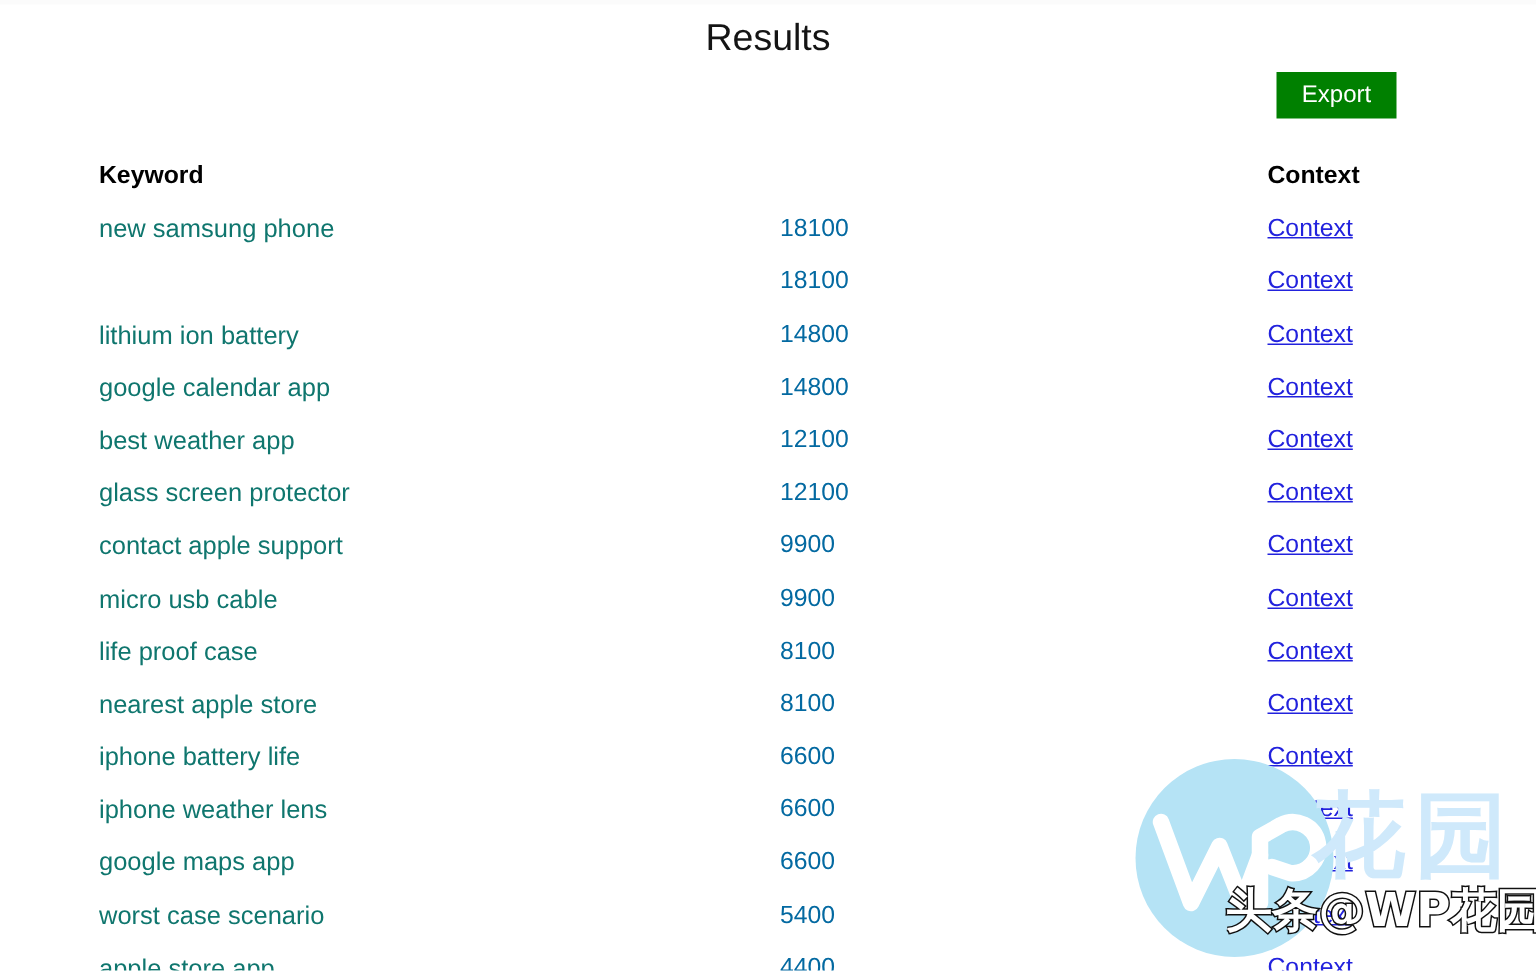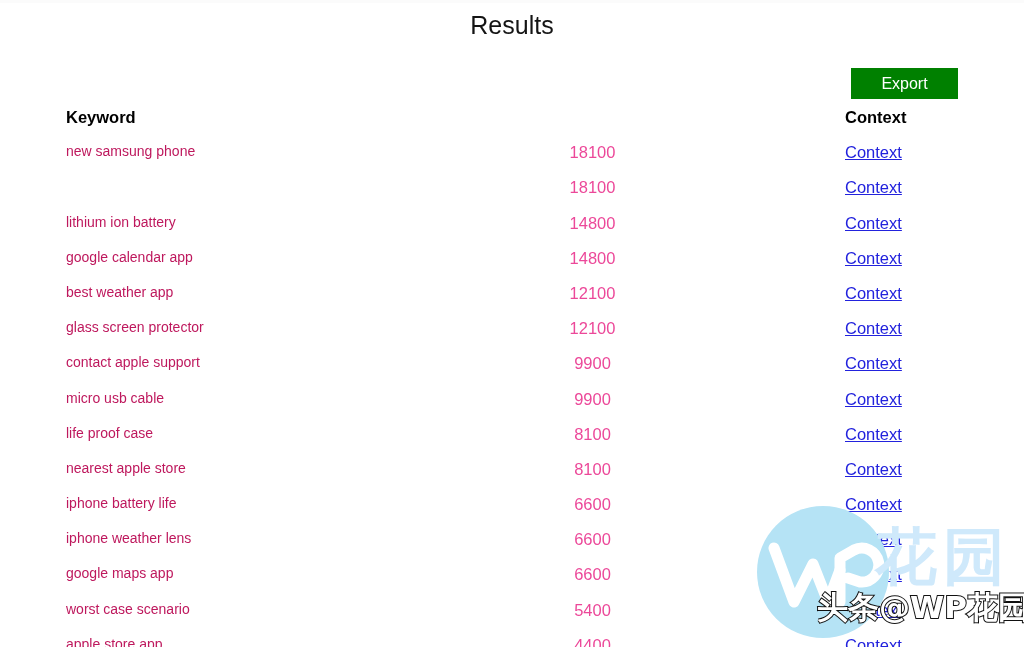--- a/index.html
+++ b/index.html
@@ -34,23 +34,23 @@
     left: 0;
     width: 1024px;
     text-align: center;
     font-size: 25px;
     font-weight: 400;
     color: #141414;
     letter-spacing: 0px;
   }
   .export-button {
     position: absolute;
-    top: 68px;
+    top: 48px;
     left: 851px;
-    width: 107px;
+    width: 80px;
     height: 31px;
     background: #008000;
     color: #ffffff;
     border: none;
     font-family: "Liberation Sans", sans-serif;
     font-size: 16px;
     line-height: 31px;
     text-align: center;
     cursor: pointer;
     padding: 0;
@@ -64,32 +64,32 @@
   .row {
     position: relative;
     height: 35.2px;
     width: 1024px;
     padding-left: 28px;
   }
   .c-keyword {
     position: absolute;
     left: 66px;
     top: 0;
-    font-size: 14px;
-    color: #be185d;
+    font-size: 17px;
+    color: #0f766e;
     white-space: nowrap;
   }
   .c-volume {
     position: absolute;
     left: 520px;
     top: 0;
     width: 145px;
-    text-align: center;
+    text-align: left;
     font-size: 16.5px;
-    color: #ec4899;
+    color: #0369a1;
   }
   .c-context {
     position: absolute;
     left: 845px;
     top: 0;
     width: 125px;
     text-align: left;
     font-size: 16.5px;
   }
   .header-row .c-keyword,

